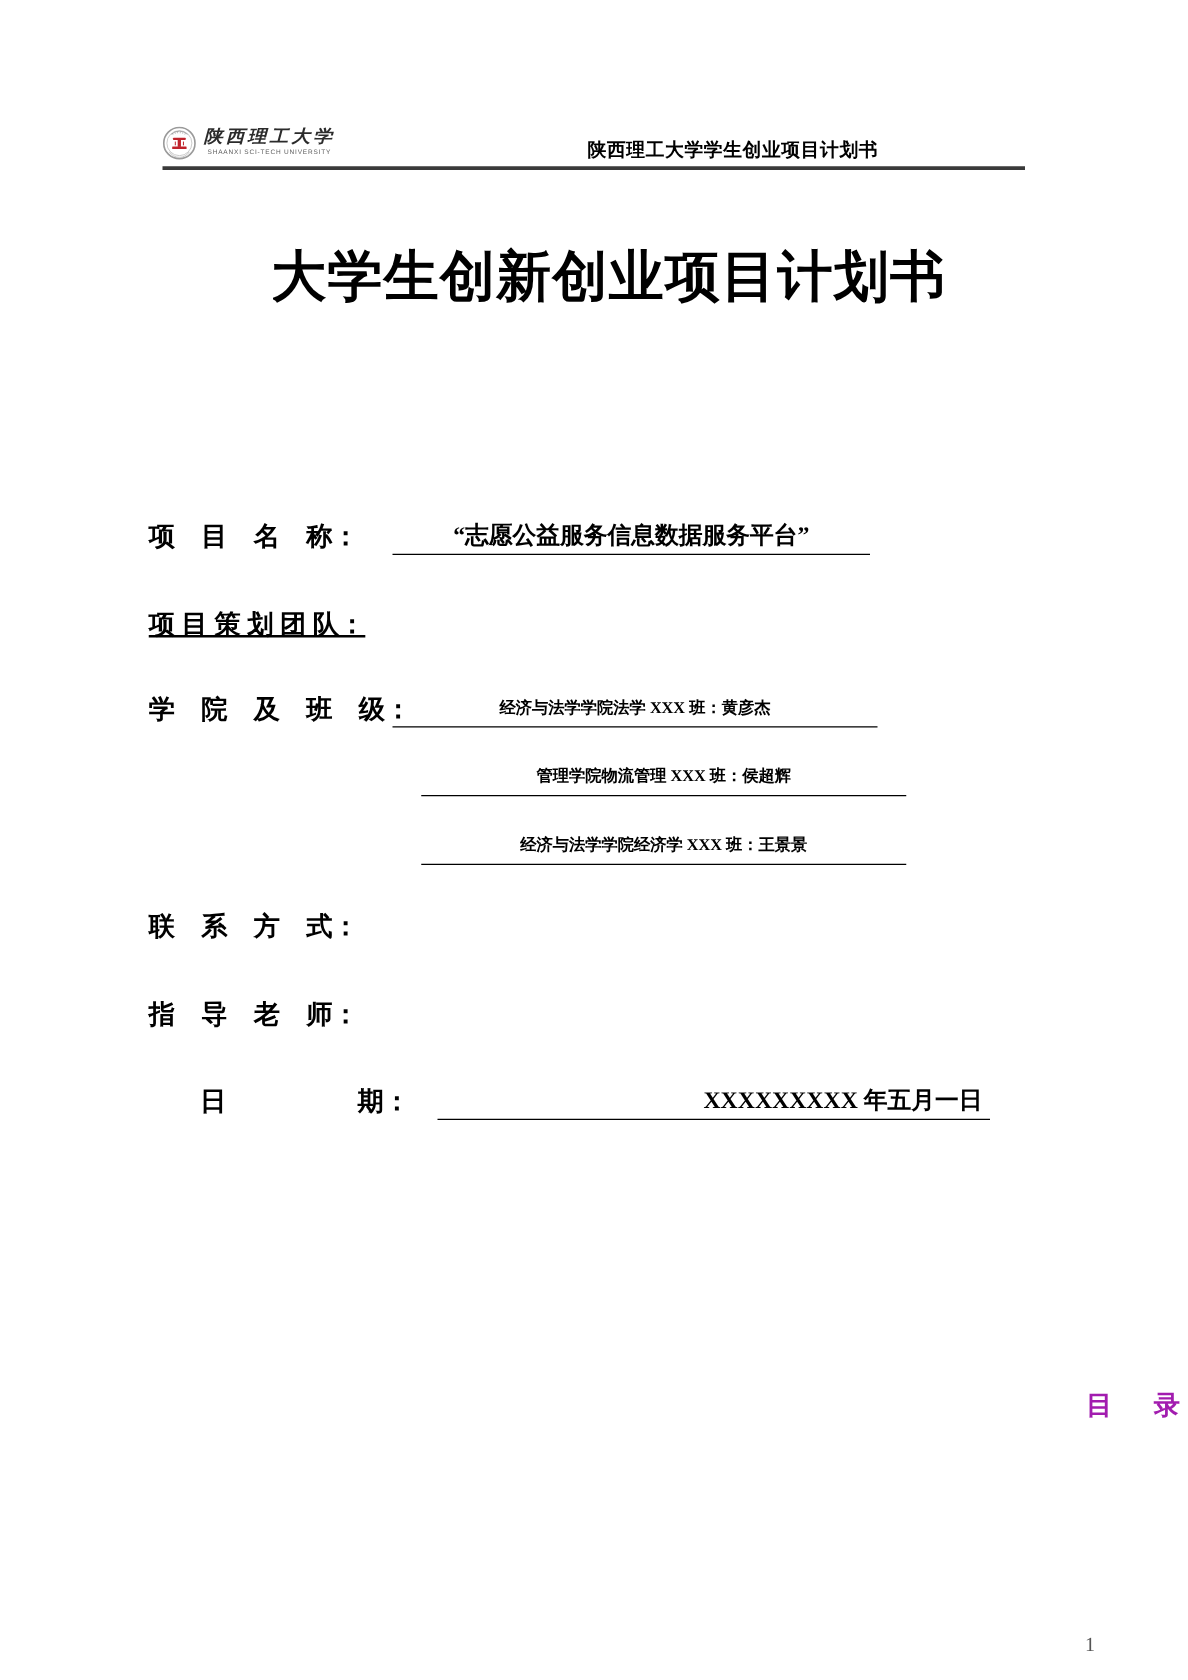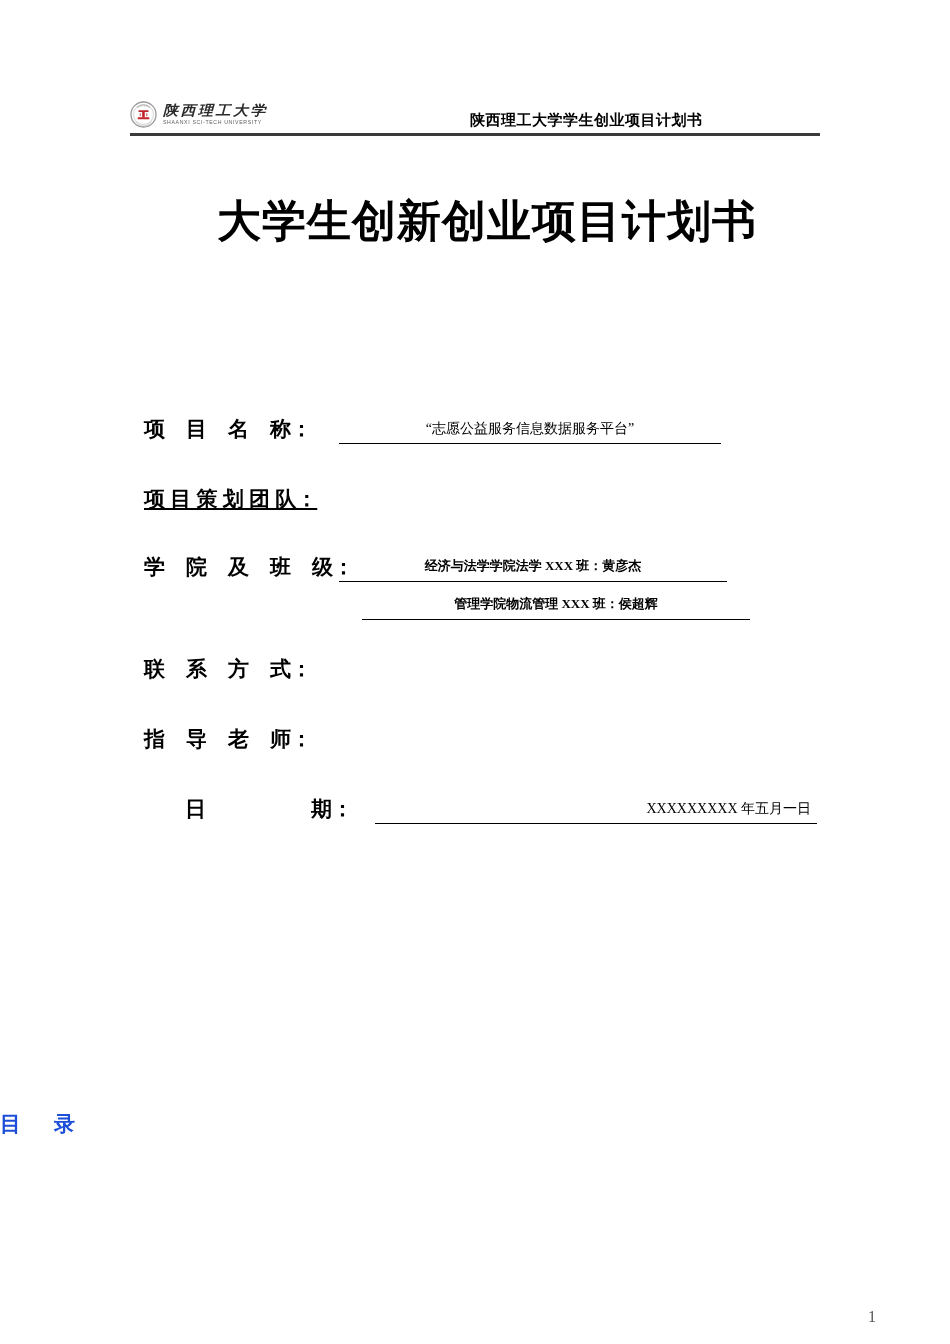--- a/index.html
+++ b/index.html
@@ -24,20 +24,21 @@
     background: #ffffff;
   }
 
   
   .header {
     position: absolute;
     left: 130px;
     top: 92px;
     width: 690px;
     height: 42px;
+    text-align: center;
   }
 
   .header-inner {
     display: flex;
     align-items: flex-end;
     justify-content: flex-start;
     height: 38px;
     position: relative;
   }
 
@@ -116,21 +117,21 @@
     font-family: "Liberation Serif", "DejaVu Serif", serif;
     font-weight: bold;
     font-size: 44px;
     letter-spacing: 1px;
     color: #000;
   }
 
   
   .fields {
     position: absolute;
-    left: 144px;
+    left: 119px;
     top: 410px;
     width: 700px;
   }
 
   .field-row {
     position: relative;
     height: 34px;
     margin-bottom: 36px;
     display: flex;
     align-items: flex-end;
@@ -150,22 +151,22 @@
     flex: 0 0 auto;
     border-bottom: 1.6px solid #000;
     height: 30px;
     display: flex;
     align-items: center;
     justify-content: center;
   }
 
   .field-value {
     font-family: "Liberation Serif", "DejaVu Serif", serif;
-    font-weight: normal;
-    font-size: 14px;
+    font-weight: bold;
+    font-size: 19px;
     white-space: nowrap;
     line-height: 28px;
     padding: 0 6px;
   }
 
   
   .row-name .field-label { width: 195px; }
   .row-name .field-value-wrap { width: 382px; }
 
   
@@ -181,21 +182,21 @@
   .class-line {
     border-bottom: 1.6px solid #000;
     height: 32px;
     display: flex;
     align-items: center;
     justify-content: center;
     width: 388px;
   }
   .class-line-indent {
     margin-left: 218px;
-    margin-top: 6px;
+    margin-top: 23px;
   }
   .class-text {
     font-family: "Liberation Serif", "DejaVu Serif", serif;
     font-weight: bold;
     font-size: 13px;
     white-space: nowrap;
     padding: 0 8px;
   }
 
   
@@ -206,26 +207,26 @@
   .row-date .field-label { width: 190px; margin-left: 41px; }
   .row-date .field-value-wrap { width: 442px; justify-content: flex-end; }
   .row-date .field-value { padding-left: 52px; }
 
   
   .toc-heading {
     position: absolute;
     left: 0;
     top: 1110px;
     width: 950px;
-    text-align: left;
+    text-align: right;
     font-family: "Liberation Serif", "DejaVu Serif", serif;
     font-weight: bold;
     font-size: 21px;
     letter-spacing: 6px;
-    color: #1d4ed8;
+    color: #a21caf;
   }
 
   
   .page-number {
     position: absolute;
     right: 74px;
     bottom: 18px;
     font-family: "Liberation Serif", "DejaVu Serif", serif;
     font-size: 16px;
     color: #555;
@@ -282,20 +283,23 @@
     <div class="field-row row-class">
       <div class="class-first">
         <span class="field-label">学　院　及　班　级：</span>
         <span class="class-line">
           <span class="class-text">经济与法学学院法学 XXX 班：黄彦杰</span>
         </span>
       </div>
       <div class="class-line class-line-indent">
         <span class="class-text">管理学院物流管理 XXX 班：侯超辉</span>
       </div>
+      <div class="class-line class-line-indent">
+        <span class="class-text">经济与法学学院经济学 XXX 班：王景景</span>
+      </div>
     </div>
 
     <div class="field-row row-contact">
       <span class="field-label">联　系　方　式：</span>
     </div>
 
     <div class="field-row row-advisor">
       <span class="field-label">指　导　老　师：</span>
     </div>
 

